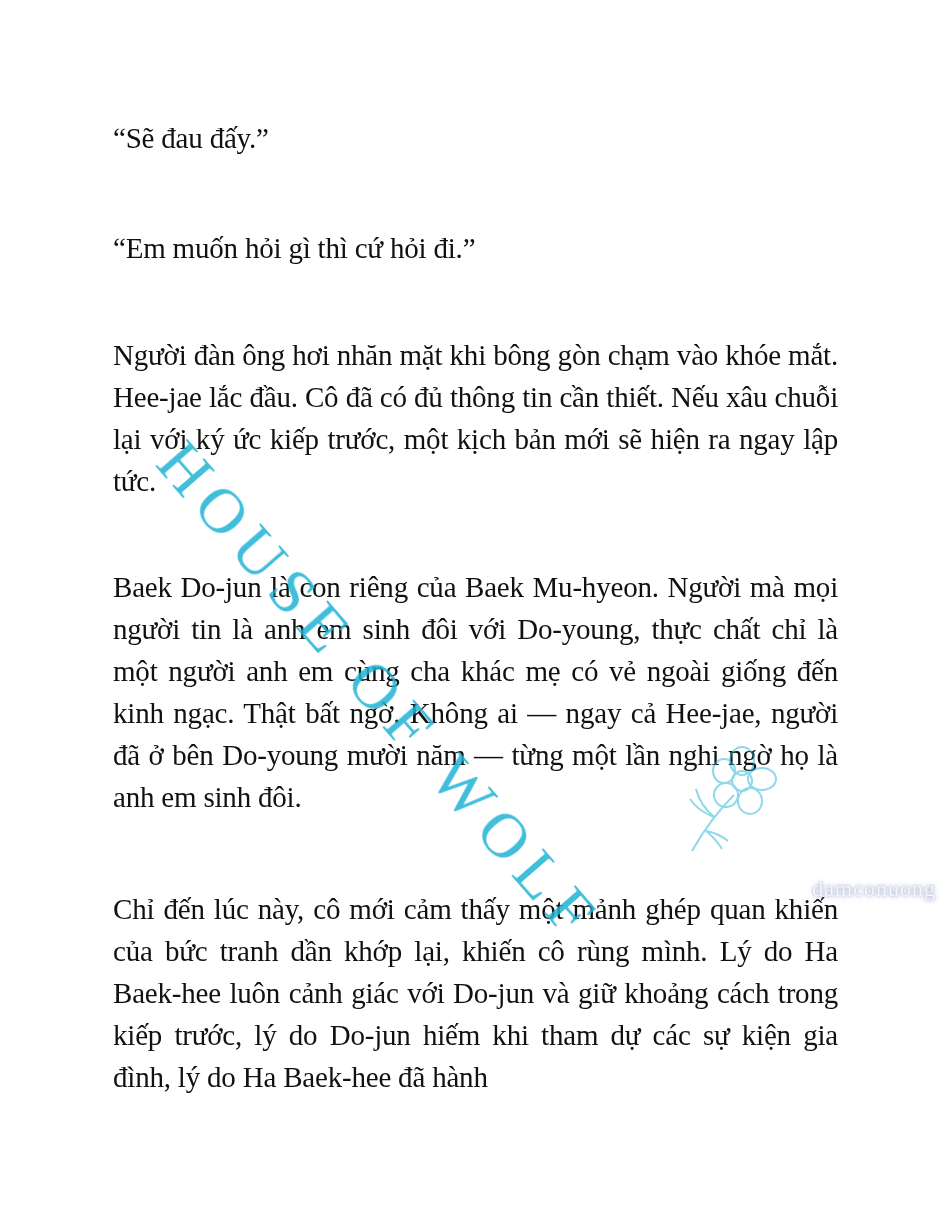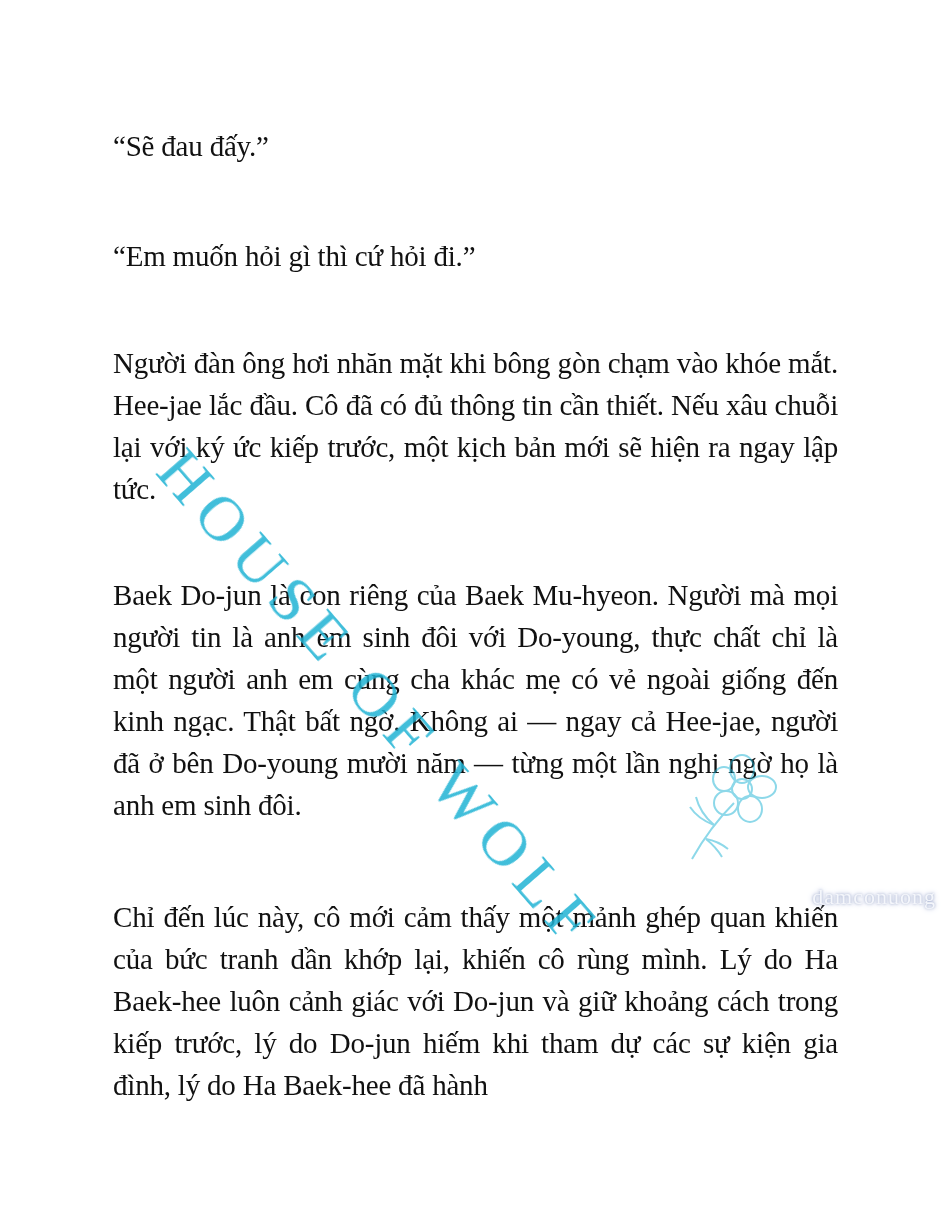--- a/index.html
+++ b/index.html
@@ -10,21 +10,21 @@
   body {
     width: 950px;
     height: 1229px;
     position: relative;
     overflow: hidden;
     font-family: "Liberation Serif", "DejaVu Serif", serif;
     color: #111111;
   }
   .page {
     position: absolute;
-    left: 0; top: 12px;
+    left: 0; top: 4px;
     width: 950px;
     height: 910px;
   }
   .para {
     position: absolute;
     left: 113px;
     width: 725px;
     font-size: 29px;
     line-height: 42px;
     margin: 0;

